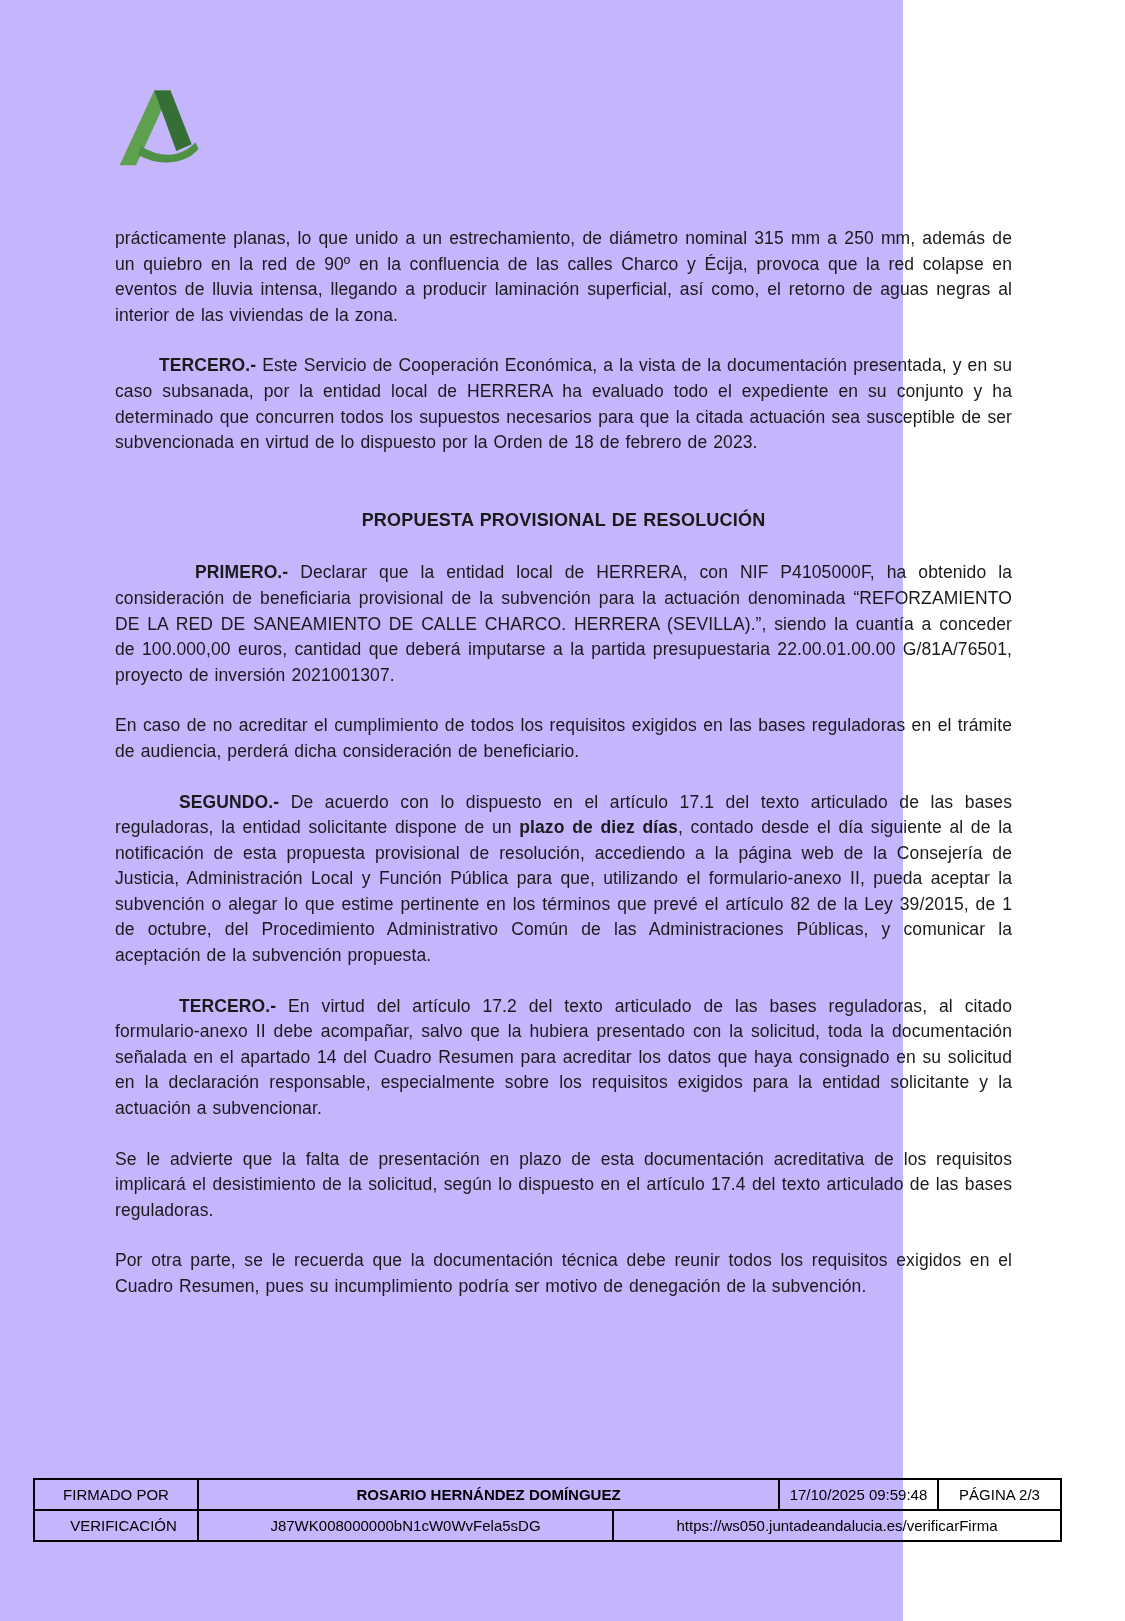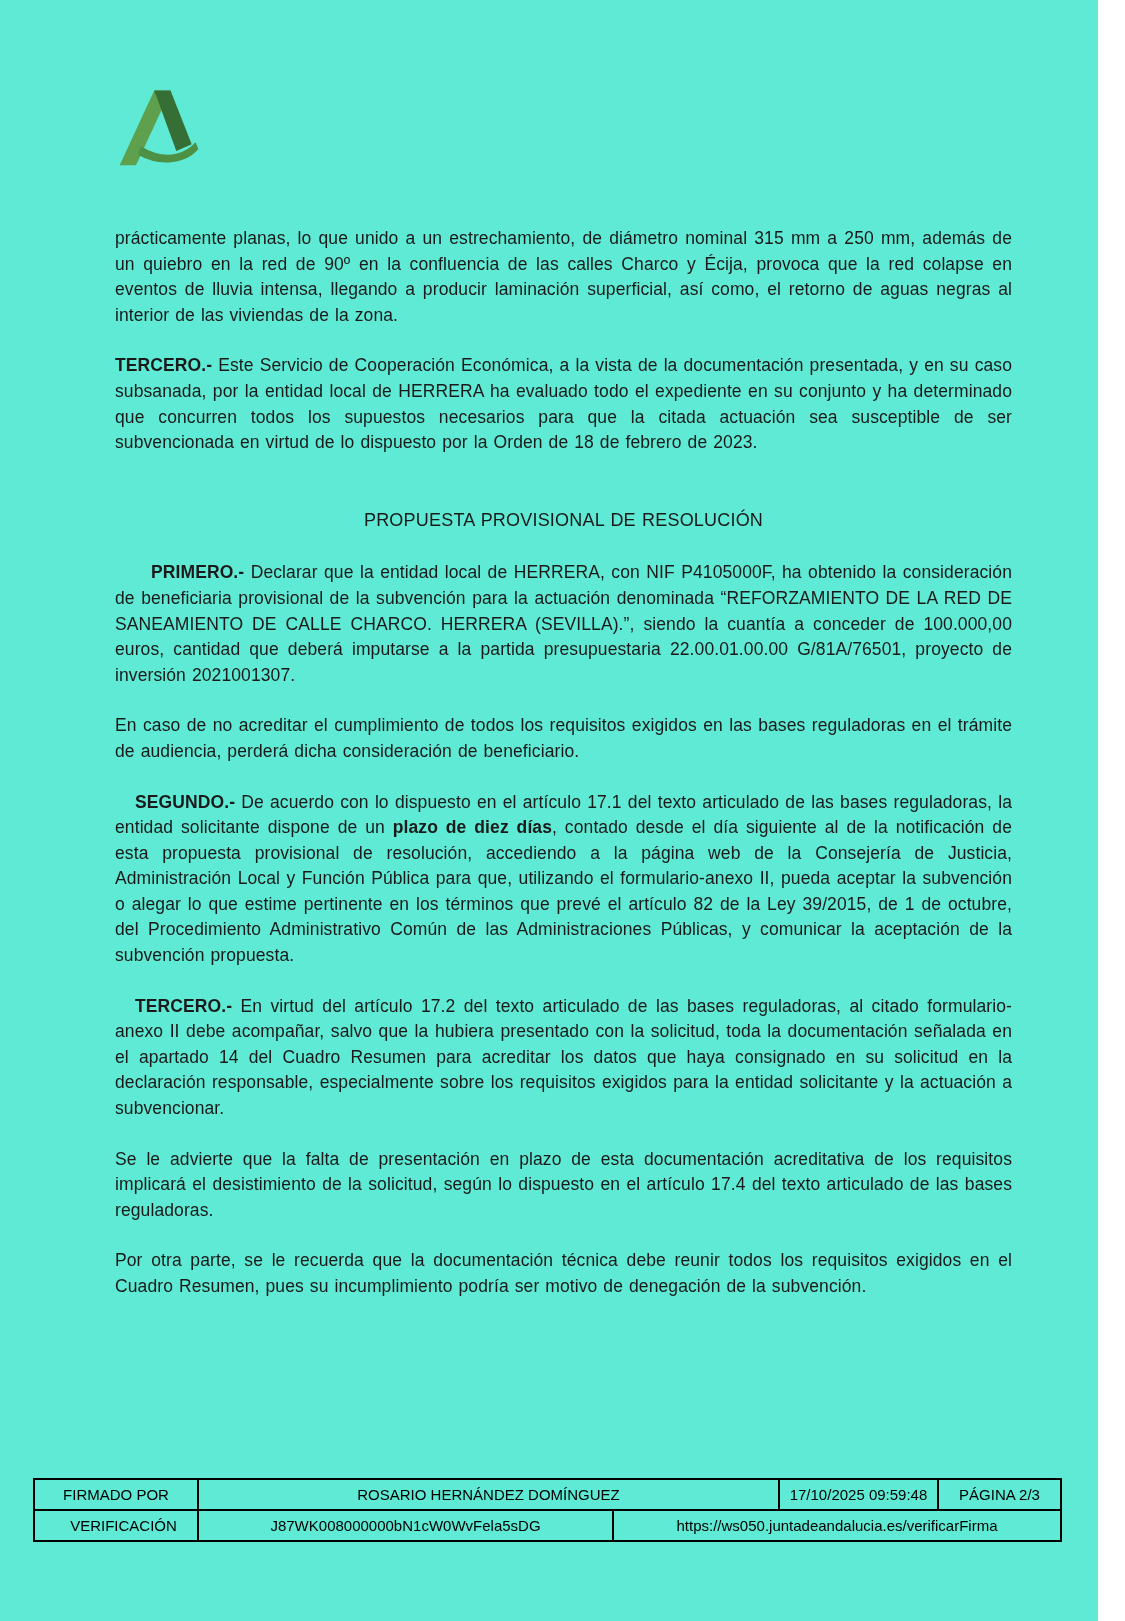--- a/index.html
+++ b/index.html
@@ -3,44 +3,44 @@
 <meta charset="utf-8">
 <style>
   html, body { margin: 0; padding: 0; background: #ffffff; }
   body {
     width: 1125px; height: 1621px;
     font-family: "Liberation Sans", sans-serif;
     color: #1a1a1a;
     position: relative;
     overflow: hidden;
   }
-  .page { position: relative; width: 1098px; height: 1621px; background: #5eead4; }
+  .page { position: relative; width: 903px; height: 1621px; background: #c4b5fd; }
 
   
   .logo { position: absolute; left: 112px; top: 82px; width: 96px; height: 88px; }
 
   
   .content {
     position: absolute;
     left: 115px; top: 226px; width: 897px;
     font-size: 17.5px;
     line-height: 25.6px;
     text-align: justify;
     letter-spacing: 0.1px;
     word-spacing: 1px;
   }
   .para { margin: 0 0 25px 0; }
-  .para .lead { font-weight: bold; }
+  .para .lead { font-weight: bold; margin-left: 44px; }
   .indent-lg { text-indent: 36px; }
   .indent-sm { text-indent: 20px; }
   .bold-inline { font-weight: bold; }
 
   .doc-heading {
     text-align: center;
-    font-weight: normal;
+    font-weight: bold;
     font-size: 18px;
     margin: 52px 0 27px 0;
     text-indent: 0;
     letter-spacing: 0.2px;
   }
 
   
   .footer-table {
     position: absolute;
     left: 33px; top: 1478px;
@@ -54,21 +54,21 @@
   .ft-row { display: flex; height: 29px; }
   .ft-row + .ft-row { border-top: 2px solid #000; }
   .ft-cell {
     display: flex; align-items: center; justify-content: center;
     box-sizing: border-box;
     white-space: nowrap;
     overflow: hidden;
   }
   .ft-cell + .ft-cell { border-left: 2px solid #000; }
   .r1-label { width: 162px; }
-  .r1-name  { width: 581px; }
+  .r1-name  { width: 581px; font-weight: bold; }
   .r1-date  { width: 159px; }
   .r1-page  { flex: 1; }
   .r2-label { width: 162px; padding-left: 15px; }
   .r2-code  { width: 415px; }
   .r2-url   { flex: 1; }
 </style>
 </head>
 <body>
 
 <div class="page">

